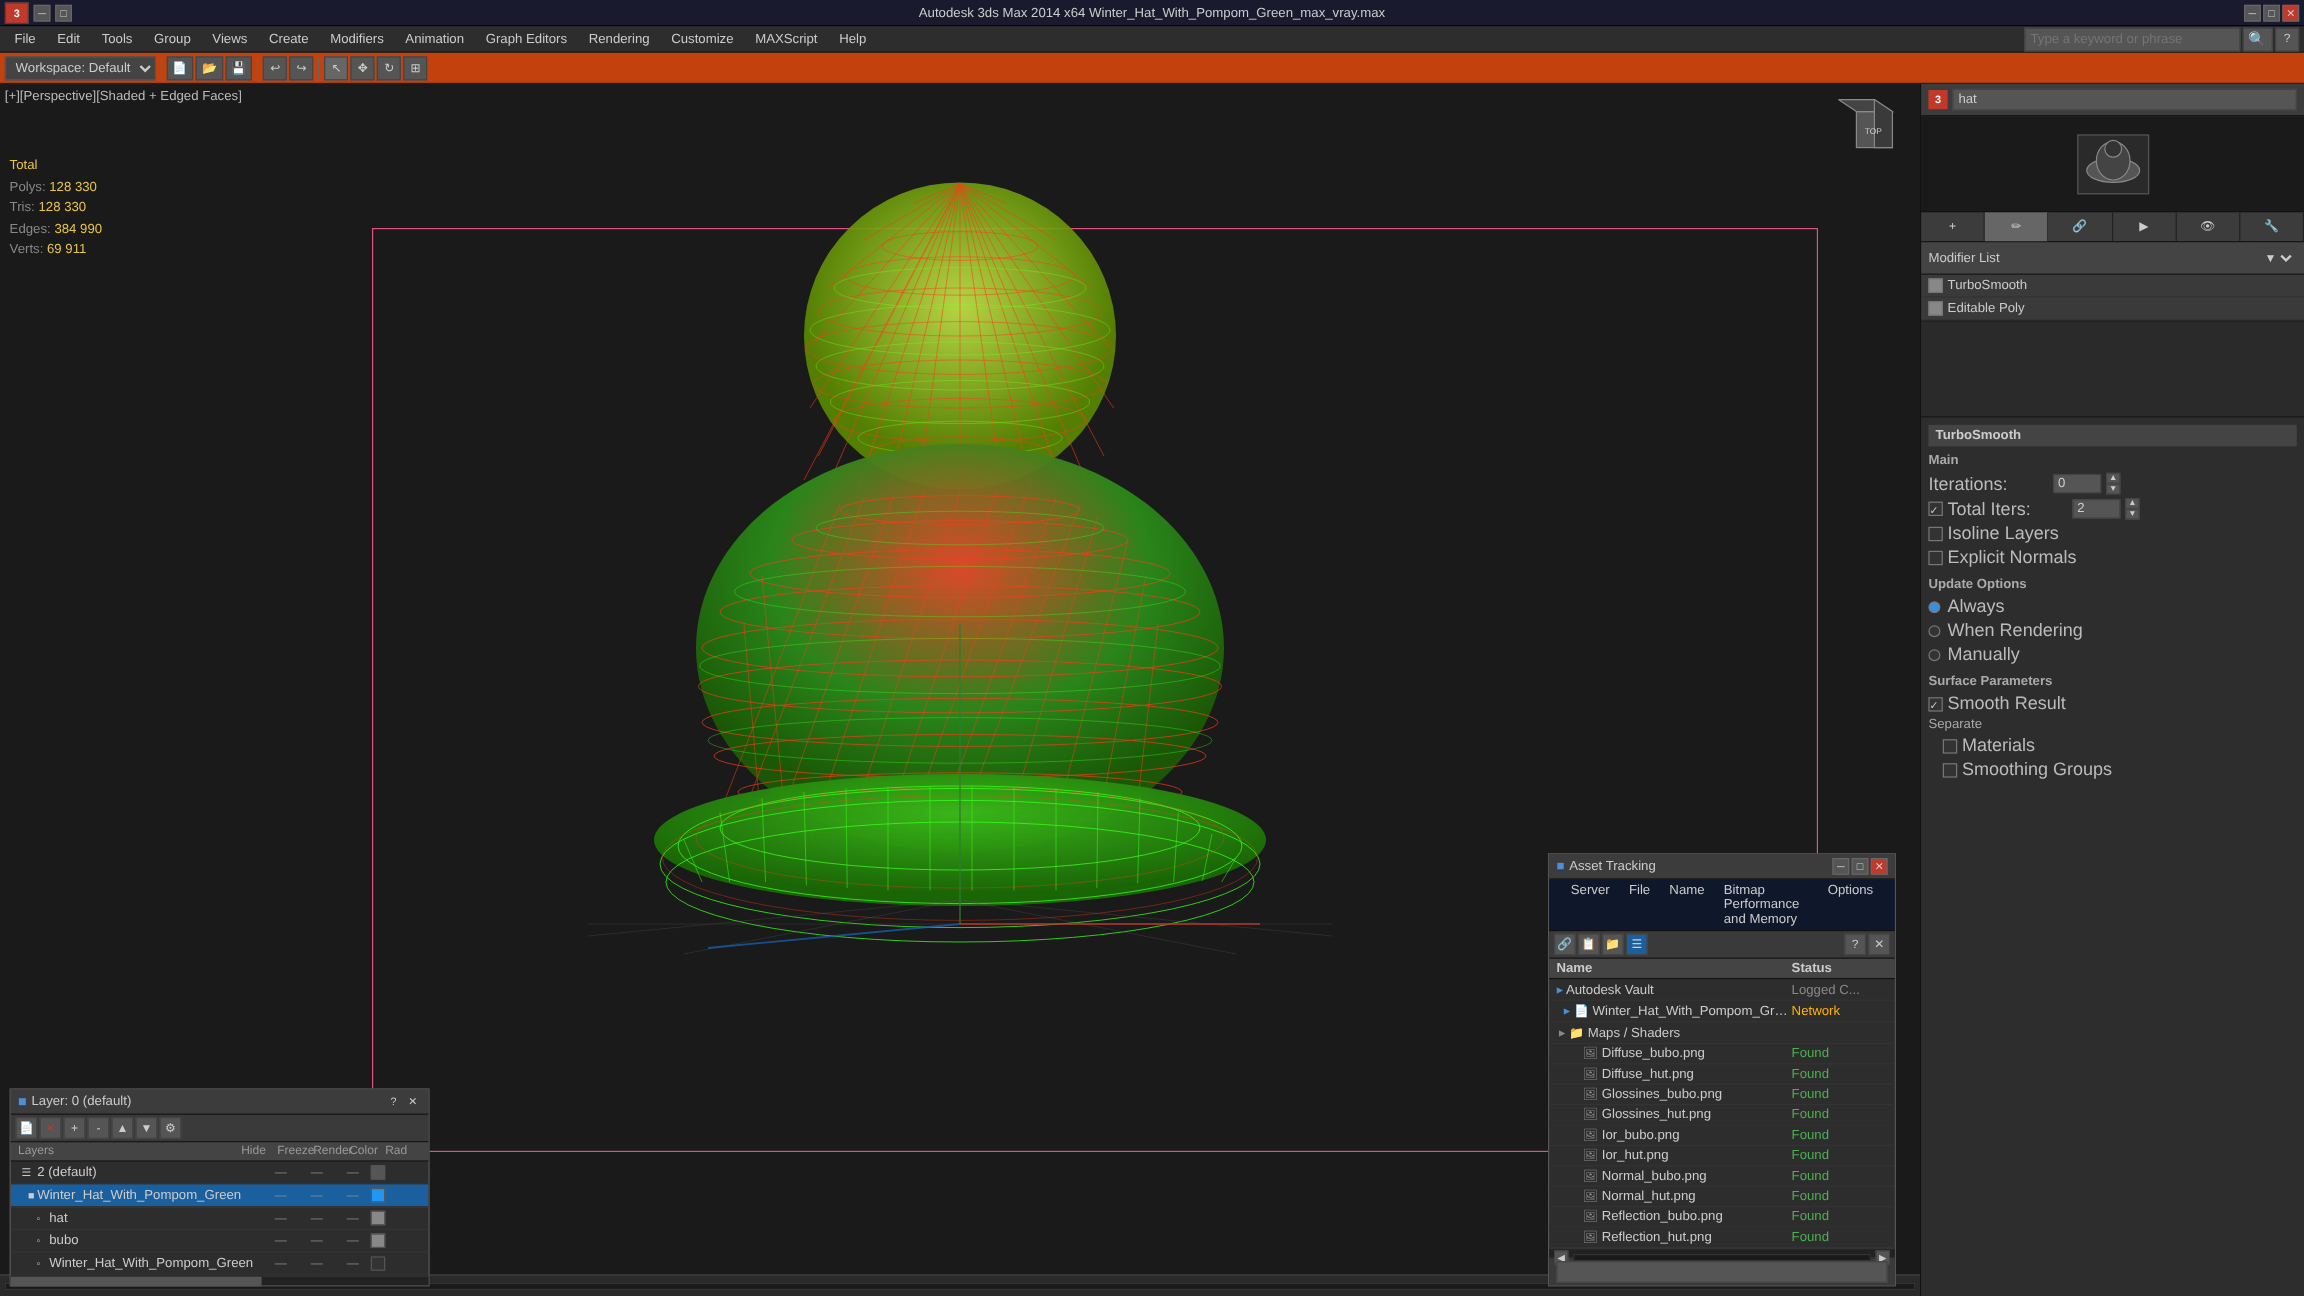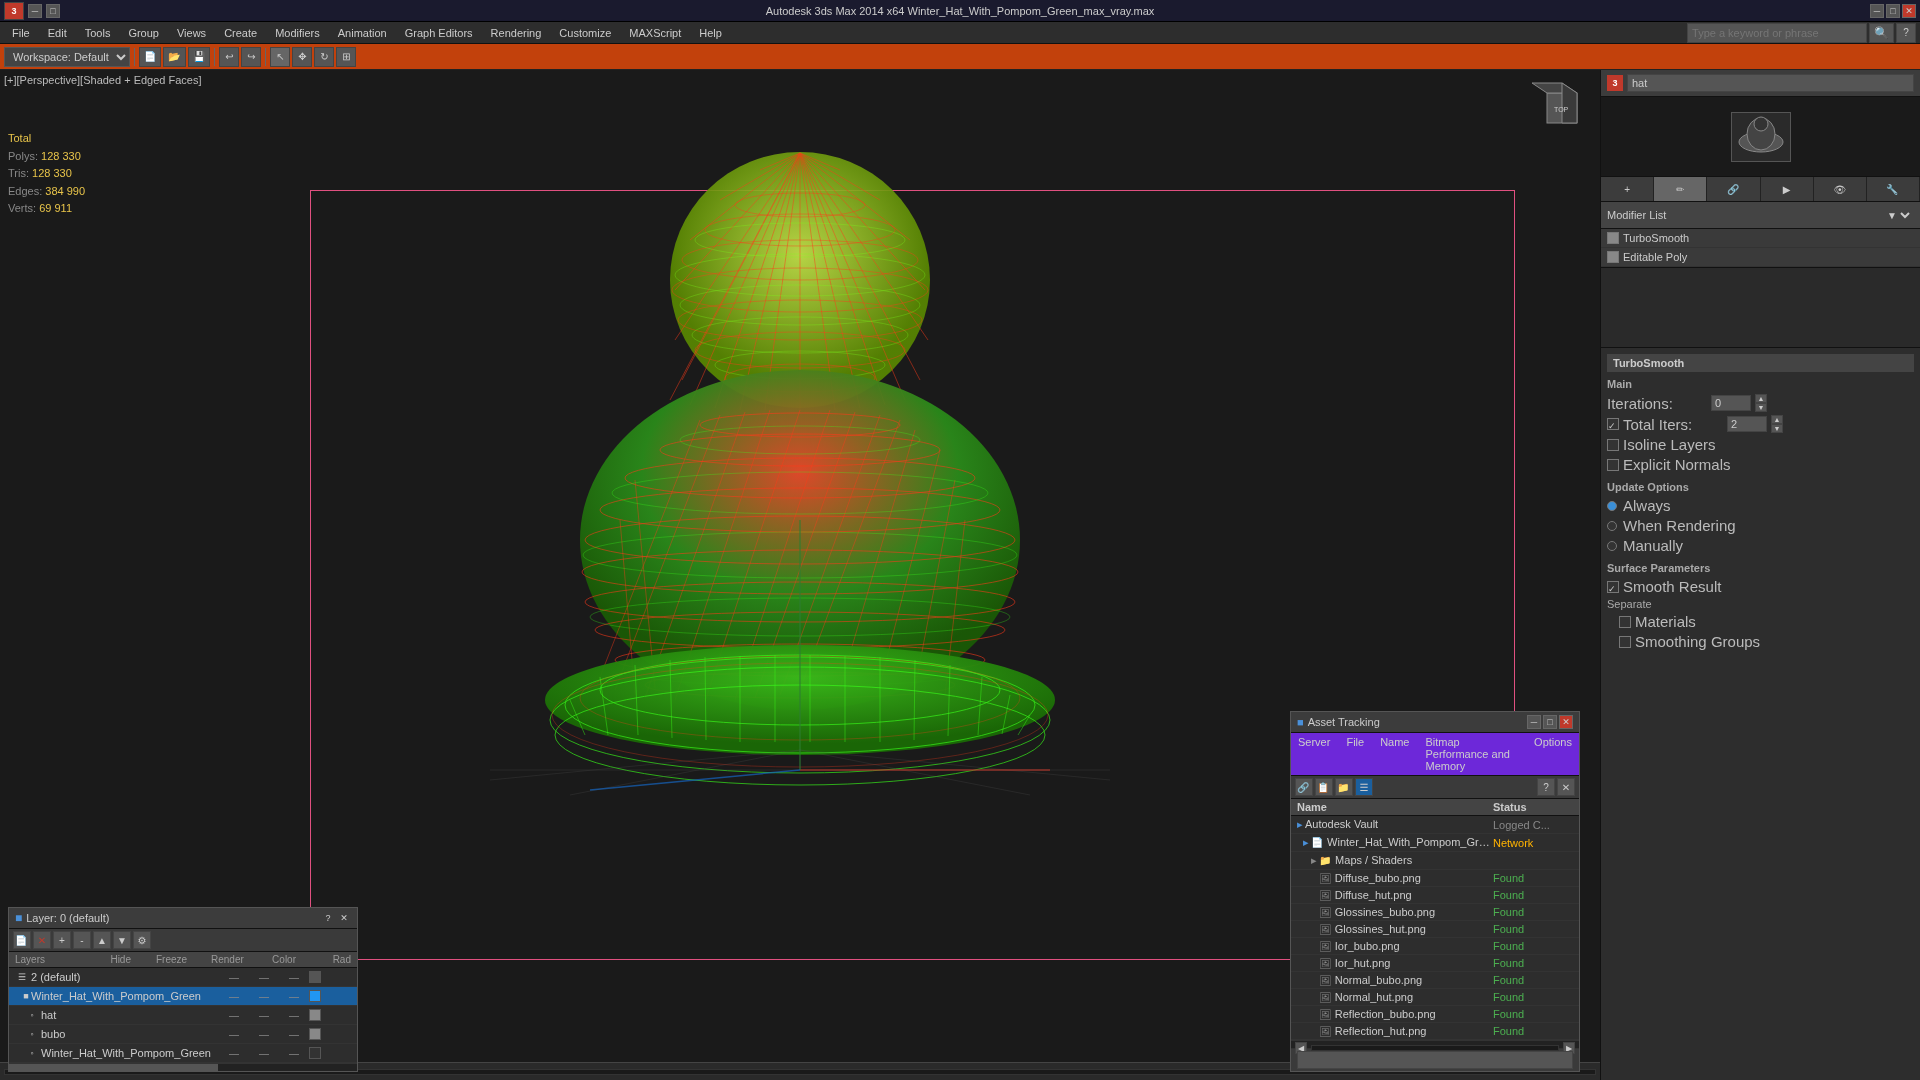--- a/index.html
+++ b/index.html
@@ -70,49 +70,49 @@
     
     #layers-panel { position: absolute; bottom: 8px; left: 8px; width: 350px; background: #2d2d2d; border: 1px solid #555; z-index: 20; }
     #layers-title-bar { background: #3c3c3c; padding: 3px 6px; display: flex; align-items: center; justify-content: space-between; border-bottom: 1px solid #111; }
     #layers-title { display: flex; align-items: center; gap: 4px; }
     #layers-title-controls { display: flex; gap: 2px; }
     .small-btn { width: 14px; height: 14px; display: flex; align-items: center; justify-content: center; cursor: pointer; font-size: 9px; color: #ccc; }
     #layers-toolbar { background: #3a3a3a; padding: 2px 4px; display: flex; align-items: center; gap: 2px; border-bottom: 1px solid #111; }
     .layer-tool-btn { width: 18px; height: 18px; background: #555; border: 1px solid #444; display: flex; align-items: center; justify-content: center; cursor: pointer; font-size: 10px; color: #ccc; }
     #layers-header { display: flex; align-items: center; background: #444; padding: 2px 6px; border-bottom: 1px solid #111; font-size: 10px; color: #999; }
     #layers-header .layer-name-col { flex: 1; }
-    #layers-header .layer-col { width: 30px; text-align: right; margin-left: 25px; }
+    #layers-header .layer-col { width: 30px; text-align: left; }
     #layers-list { max-height: 140px; overflow-y: auto; }
     .layer-row { display: flex; align-items: center; padding: 2px 6px; border-bottom: 1px solid #333; cursor: pointer; }
     .layer-row.selected { background: #1a5f9e; }
     .layer-row.sub { padding-left: 16px; }
     .layer-name { flex: 1; font-size: 11px; }
     .layer-icon { width: 14px; height: 14px; margin-right: 2px; display: inline-flex; align-items: center; justify-content: center; font-size: 9px; }
     .layer-col-val { width: 30px; text-align: center; font-size: 10px; color: #888; }
     .layer-color-box { width: 12px; height: 12px; border: 1px solid #555; }
     #layers-scrollbar { height: 8px; background: #222; border-top: 1px solid #333; position: relative; }
     #layers-scroll-thumb { height: 8px; background: #555; width: 60%; position: absolute; left: 0; }
     
     
     #asset-panel { position: absolute; right: 340px; bottom: 8px; width: 290px; background: #2d2d2d; border: 1px solid #555; z-index: 20; }
     #asset-title-bar { background: #3c3c3c; padding: 3px 6px; display: flex; align-items: center; justify-content: space-between; border-bottom: 1px solid #111; }
-    #asset-menu-bar { background: #6d28d9; padding: 1px 1px; display: flex; gap: 4px; border-bottom: 1px solid #111; }
+    #asset-menu-bar { background: #0f172a; padding: 1px 12px; display: flex; gap: 4px; border-bottom: 1px solid #111; }
     .asset-menu-item { padding: 2px 6px; cursor: pointer; font-size: 11px; color: #ccc; }
     #asset-toolbar { background: #3a3a3a; padding: 2px 4px; display: flex; gap: 2px; border-bottom: 1px solid #111; align-items: center; justify-content: space-between; }
     .asset-tool-btn { width: 18px; height: 18px; background: #555; border: 1px solid #444; display: flex; align-items: center; justify-content: center; cursor: pointer; font-size: 10px; color: #ccc; }
     .asset-tool-btn.active { background: #1a5f9e; }
     #asset-table-header { display: flex; background: #444; padding: 2px 6px; border-bottom: 1px solid #111; }
     .asset-col-name { flex: 1; font-size: 11px; color: #ccc; font-weight: bold; }
     .asset-col-status { width: 80px; font-size: 11px; color: #ccc; font-weight: bold; }
     #asset-list { max-height: 260px; overflow-y: auto; }
     .asset-row { display: flex; align-items: center; padding: 2px 6px; border-bottom: 1px solid #333; cursor: pointer; }
     .asset-row-name { flex: 1; font-size: 11px; overflow: hidden; text-overflow: ellipsis; white-space: nowrap; }
     .asset-row-status { width: 80px; font-size: 11px; }
     .asset-indent1 { padding-left: 12px; }
-    .asset-indent2 { padding-left: 20px; }
+    .asset-indent2 { padding-left: 8px; }
     .asset-indent3 { padding-left: 28px; }
     .status-found { color: #4caf50; }
     .status-network { color: #ffb300; }
     .status-logged { color: #888; }
     #asset-scrollbar { height: 8px; background: #222; border-top: 1px solid #333; }
     #asset-path-bar { background: #3a3a3a; padding: 2px 6px; border-top: 1px solid #333; display: flex; align-items: center; gap: 4px; }
     #asset-path-input { flex: 1; background: #555; border: 1px solid #444; color: #ccc; padding: 1px 4px; font-size: 11px; }
     
     
     #hat-svg-container { position: absolute; top: 50px; left: 50%; transform: translateX(-50%); }

